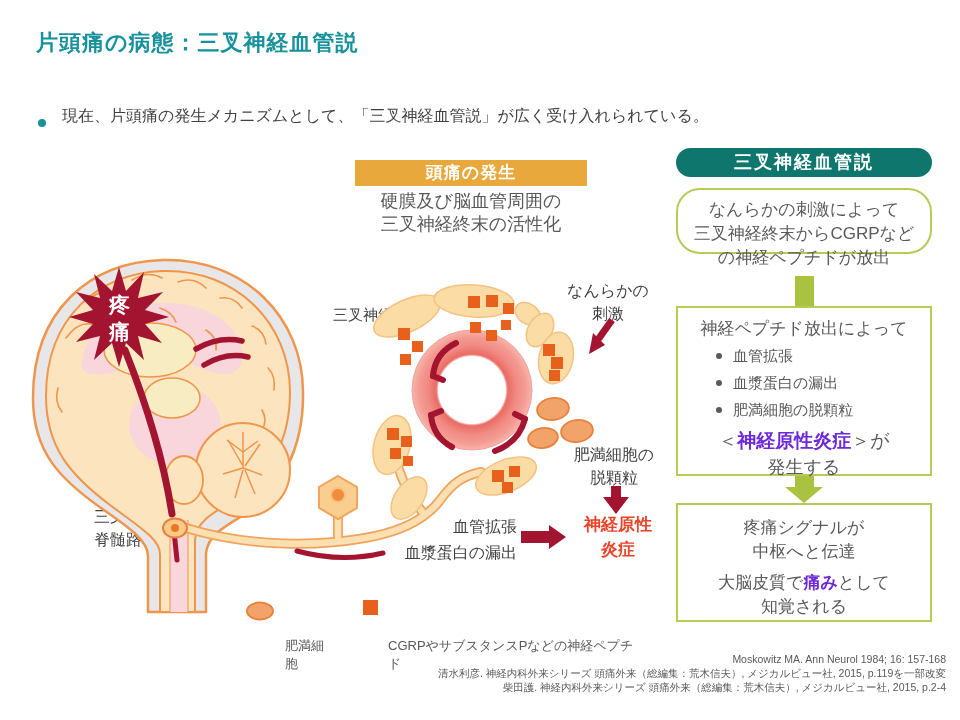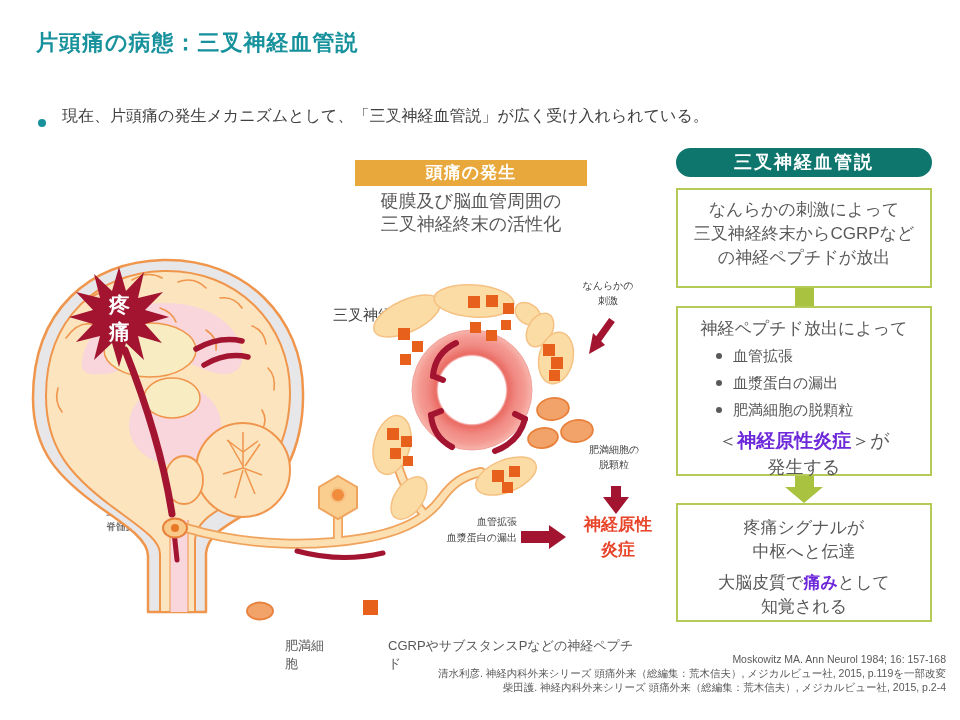--- a/index.html
+++ b/index.html
@@ -19,39 +19,39 @@
            color:#fff;font-size:17px;font-weight:bold;text-align:center;line-height:26px;letter-spacing:1px;}
   .hdg-sub{position:absolute;left:340px;top:190px;width:262px;text-align:center;
            font-size:18px;color:#595959;line-height:1.3;}
 
   
   .pill{position:absolute;left:676px;top:148px;width:256px;height:29px;border-radius:15px;
         background:#0f766e;color:#fff;font-size:18px;font-weight:bold;text-align:center;
         line-height:29px;letter-spacing:2px;z-index:2;}
   .fbox{position:absolute;left:676px;width:256px;background:#fff;border:2px solid #B5CB57;
         box-sizing:border-box;color:#595959;text-align:center;z-index:1;}
-  .box1{top:188px;height:100px;font-size:17px;line-height:24px;padding-top:8px;}
+  .box1{top:188px;height:66px;font-size:17px;line-height:24px;padding-top:8px;border-radius:24px;}
   .box2{top:306px;height:170px;}
   .box3{top:503px;height:119px;font-size:17px;line-height:24px;padding-top:11px;}
   .conn-bar{position:absolute;left:795px;width:19px;background:#A9C23F;z-index:0;}
   .conn1{top:276px;height:34px;}
   .conn2-stem{position:absolute;left:795px;top:472px;width:19px;height:17px;background:#A9C23F;z-index:0;}
   .conn2-head{position:absolute;left:785px;top:487px;width:0;height:0;z-index:0;
         border-left:19px solid transparent;border-right:19px solid transparent;border-top:16px solid #A9C23F;}
   .b2-head{margin:9px 0 2px 0;font-size:17px;}
   .b2-list{list-style:none;margin:2px 0 0 0;padding:0 0 0 38px;text-align:left;}
   .b2-list li{font-size:15px;line-height:27px;display:flex;align-items:center;}
   .li-dot{width:6px;height:6px;border-radius:50%;background:#595959;margin:0 11px 0 0;flex:none;}
   .b2-result{margin:5px 0 0 0;font-size:19px;}
   .b2-result2{margin:1px 0 0 0;font-size:18px;}
   .red-bold{color:#6d28d9;font-weight:bold;}
   .b3-p2{margin-top:7px;}
 
   
-  .dlabel{position:absolute;font-size:10px;color:#404040;line-height:1.45;}
+  .dlabel{position:absolute;font-size:16px;color:#404040;line-height:1.45;}
   .pain-label{position:absolute;left:106px;top:291px;width:27px;color:#fff;font-weight:bold;
         font-size:21px;line-height:1.3;word-break:break-all;text-align:center;z-index:3;}
   .lbl-nerve{left:333px;top:304px;font-size:15px;}
   .lbl-stimulus{left:558px;top:279px;width:100px;text-align:center;}
   .lbl-vessel{left:420px;top:380px;width:104px;text-align:center;font-size:20px;color:#1f1f1f;}
   .lbl-ganglion{left:282px;top:427px;width:92px;text-align:center;}
   .lbl-spinal{left:78px;top:505px;width:96px;text-align:center;}
   .lbl-mast{left:564px;top:443px;width:100px;text-align:center;}
   .lbl-vaso{left:385px;top:514px;width:132px;text-align:right;line-height:1.6;}
   .lbl-neuro{left:568px;top:513px;width:100px;text-align:center;font-size:17px;font-weight:bold;

